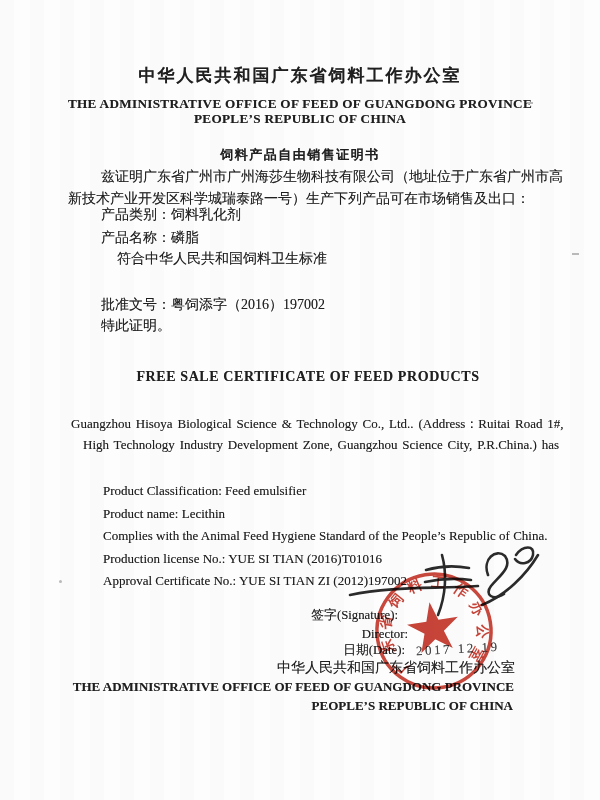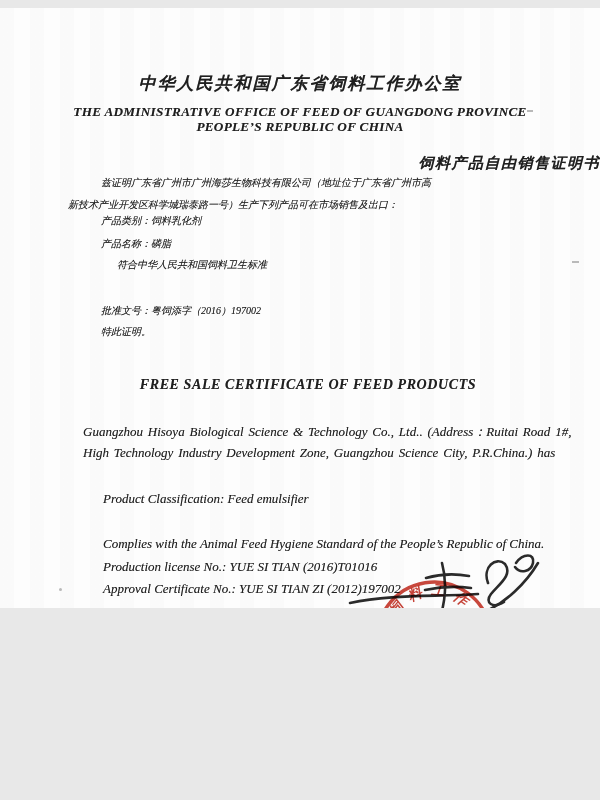--- a/index.html
+++ b/index.html
@@ -1,33 +1,32 @@
 <!DOCTYPE html>
 <html><head>
 <meta charset="utf-8">
 <style>
   html,body{margin:0;padding:0;background:#e8e8e8;}
   .page{
-    position:relative; width:600px; height:600px; margin:8px auto;
+    position:relative; width:600px; height:800px; margin:0 auto;
     background:
       repeating-linear-gradient(90deg, rgba(0,0,0,0.012) 0 14px, rgba(0,0,0,0) 14px 30px),
       #fdfdfd;
     overflow:hidden;
     font-family:"Liberation Serif","DejaVu Serif",serif;
-    font-style:italic;
   }
   .ln{position:absolute; white-space:nowrap; color:#1f1f1f;
       text-shadow:0 0 .4px rgba(20,20,20,.45);}
-  .zh{font-size:10px;}
+  .zh{font-size:14px;}
   .en{font-size:13px;}
   .ctr{left:0; width:600px; text-align:center;}
   .b{font-weight:bold;}
   .hdr-zh{font-size:17px; letter-spacing:2px;}
   .hdr-en{font-size:13.2px; letter-spacing:.3px;}
-  .cert-title-zh{font-size:15px; letter-spacing:1.5px;text-align:right;}
+  .cert-title-zh{font-size:13px; letter-spacing:1.5px;}
   .en-title{font-size:14px; letter-spacing:.6px;padding-left:8px;}
   .stretch{word-spacing:1.6px;}
   .sig-label{font-size:12.8px;}
   .date-value{
     font-size:13px; letter-spacing:2.5px; color:#474747;
     transform:rotate(-3deg);
   }
   .seal{position:absolute; left:372px; top:565px; width:124px; height:132px;
         mix-blend-mode:multiply; transform:rotate(-9deg); z-index:5;}
   .signature{position:absolute; left:336px; top:543px; width:215px; height:85px;
@@ -47,24 +46,25 @@
   <div class="ln zh" style="top:168px; left:101px">兹证明广东省广州市广州海莎生物科技有限公司（地址位于广东省广州市高</div>
   <div class="ln zh" style="top:190px; left:68px">新技术产业开发区科学城瑞泰路一号）生产下列产品可在市场销售及出口：</div>
 
   <div class="ln zh" style="top:206px; left:101px">产品类别：饲料乳化剂</div>
   <div class="ln zh" style="top:229px; left:101px">产品名称：磷脂</div>
   <div class="ln zh" style="top:250px; left:117px">符合中华人民共和国饲料卫生标准</div>
   <div class="ln zh" style="top:296px; left:101px">批准文号：粤饲添字（2016）197002</div>
   <div class="ln zh" style="top:317px; left:101px">特此证明。</div>
 
   <div class="ln en ctr b en-title" style="top:369px">FREE SALE CERTIFICATE OF FEED PRODUCTS</div>
-  <div class="ln en stretch" style="top:415px; left:83px">Guangzhou Hisoya Biological Science &amp; Technology Co., Ltd.. (Address：Ruitai Road 1#,</div>
+  <div class="ln en stretch" style="top:415px; left:71px">Guangzhou Hisoya Biological Science &amp; Technology Co., Ltd.. (Address：Ruitai Road 1#,</div>
   <div class="ln en stretch" style="top:437px; left:83px">High Technology Industry Development Zone, Guangzhou Science City, P.R.China.) has</div>
 
   <div class="ln en" style="top:483px; left:103px">Product Classification: Feed emulsifier</div>
+  <div class="ln en" style="top:506px; left:103px">Product name: Lecithin</div>
   <div class="ln en" style="top:528px; left:103px">Complies with the Animal Feed Hygiene Standard of the People’s Republic of China.</div>
   <div class="ln en" style="top:551px; left:103px">Production license No.: YUE SI TIAN (2016)T01016</div>
   <div class="ln en" style="top:573px; left:103px">Approval Certificate No.: YUE SI TIAN ZI (2012)197002</div>
 
   <div class="ln zh sig-label" style="top:607px; right:202px">签字(Signature):</div>
   <div class="ln en sig-label" style="top:627px; right:192px">Director:</div>
   <div class="ln zh sig-label" style="top:642px; right:195px">日期(Date):</div>
   <div class="ln date-value" style="top:641px; left:416px; z-index:2">2017 12 19</div>
 
   <div class="ln zh" style="top:659px; right:85px">中华人民共和国广东省饲料工作办公室</div>

